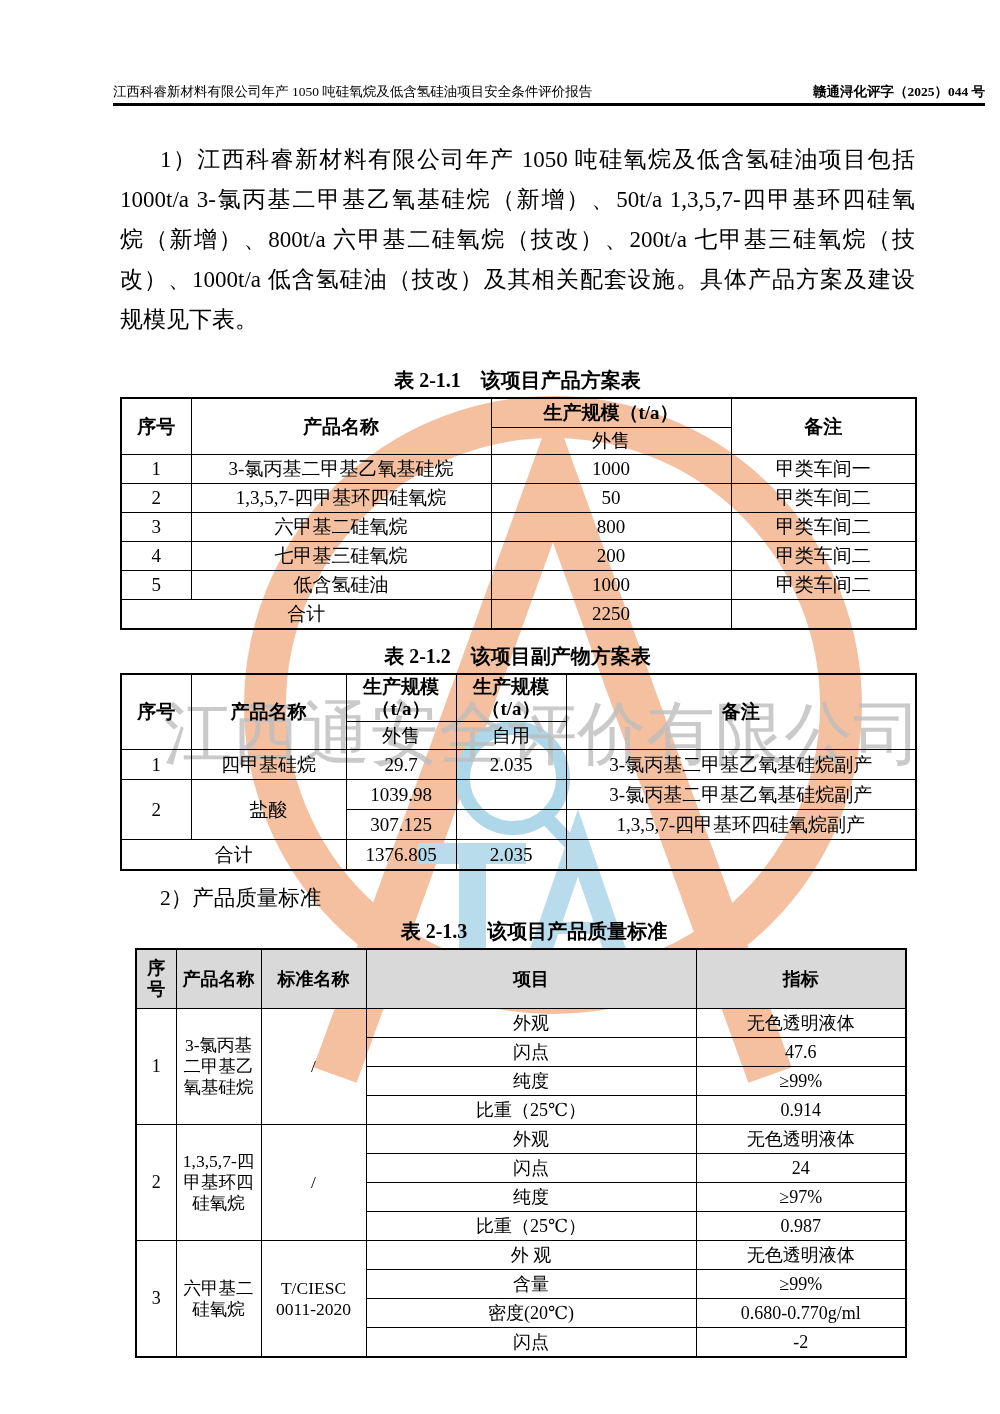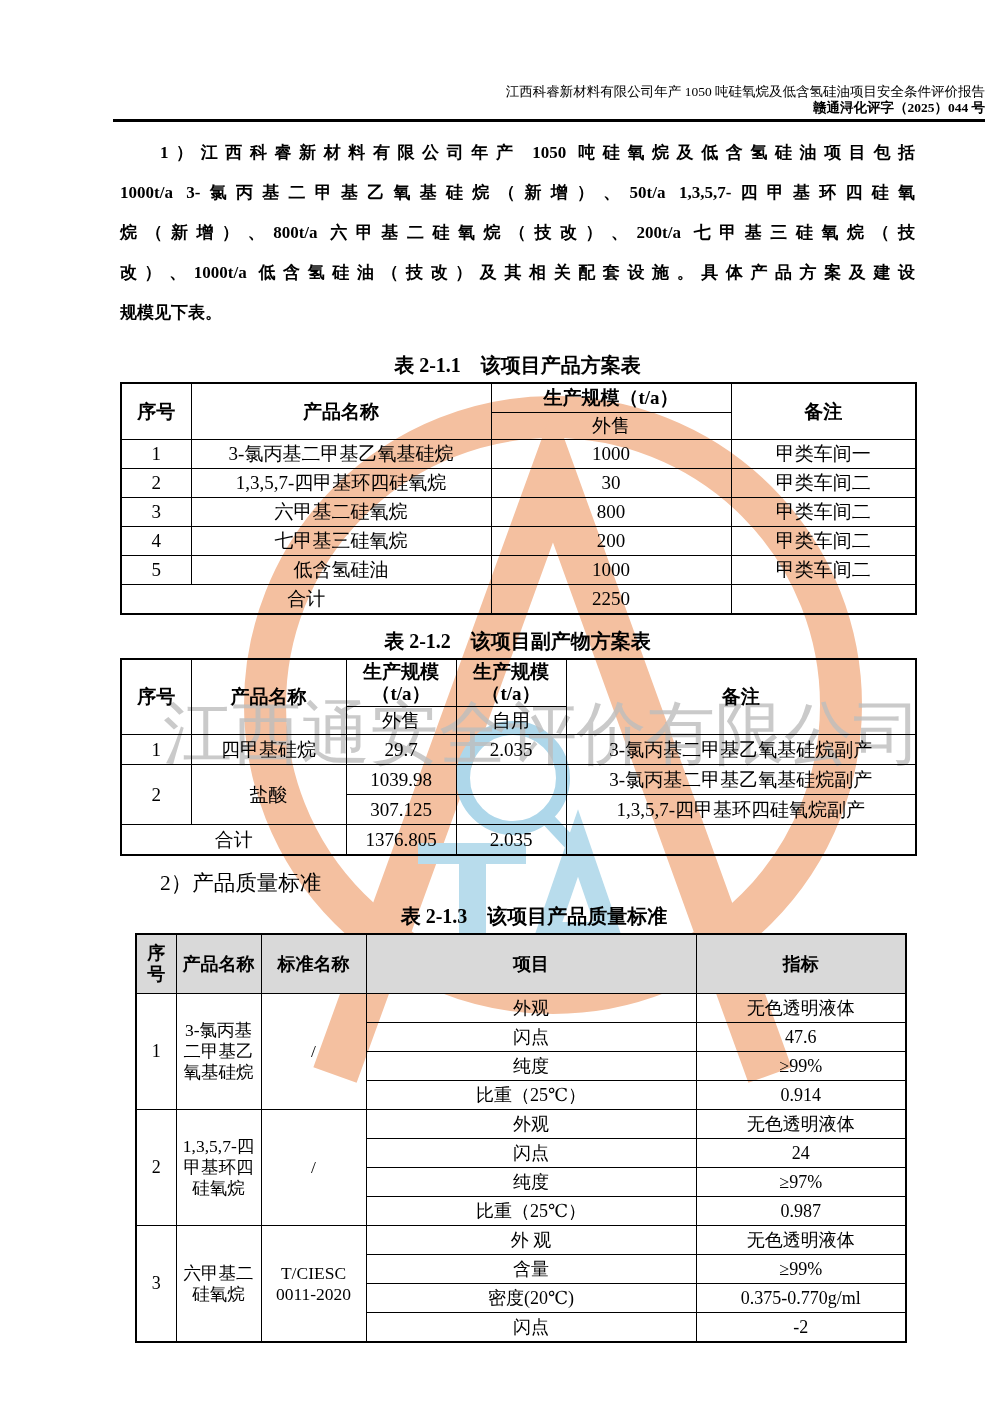--- a/index.html
+++ b/index.html
@@ -13,30 +13,30 @@
     color:#000;
   }
   
   .watermark{position:absolute;left:0;top:0;width:1000px;height:1414px;z-index:0;pointer-events:none;}
   
   .content{position:relative;z-index:1;}
   .hdr{
     position:absolute;left:113px;top:84px;width:872px;
     display:flex;justify-content:space-between;align-items:flex-end;
     border-bottom:3px solid #000;padding-bottom:3px;
-    font-size:13.5px;line-height:16px;flex-direction:column;
+    font-size:13.5px;line-height:16px;
   }
   .hdr .hdr-right{font-weight:bold;white-space:nowrap;padding-left:8px;}
   .main{position:absolute;left:120px;top:118px;width:795px;}
   .sec-title{margin:12px 0 0 58px;font-size:22.5px;font-weight:bold;line-height:30px;}
-  .para{margin-top:15px;font-size:17px;font-weight:bold;}
+  .para{margin-top:22px;font-size:23px;}
   .para-line{line-height:40px;text-align:justify;text-align-last:justify;}
   .para-line.first{text-indent:40px;}
   .para-line.last{text-align-last:left;}
-  .caption{text-align:center;font-weight:bold;font-size:20px;line-height:28px;margin-top:18px;}
+  .caption{text-align:center;font-weight:bold;font-size:20px;line-height:28px;margin-top:26px;}
   .caption.c2{margin-top:12px;}
   .caption.c3{margin-top:4px;}
   .sec2-title{margin:12px 0 0 40px;font-size:21.5px;line-height:30px;}
   table{border-collapse:collapse;table-layout:fixed;border:2px solid #000;}
   td{border:1px solid #000;text-align:center;vertical-align:middle;padding:1px 4px;
      font-size:19px;line-height:22px;overflow:hidden;}
   .b{font-weight:bold;}
   .t1{width:795px;margin-top:3px;}
   .t1 td{height:26px;}
   .t1 tr.hA td{height:26px;}
@@ -115,21 +115,21 @@
           </tr>
           <tr>
             <td>1</td>
             <td>3-氯丙基二甲基乙氧基硅烷</td>
             <td>1000</td>
             <td>甲类车间一</td>
           </tr>
           <tr>
             <td>2</td>
             <td>1,3,5,7-四甲基环四硅氧烷</td>
-            <td>30</td>
+            <td>50</td>
             <td>甲类车间二</td>
           </tr>
           <tr>
             <td>3</td>
             <td>六甲基二硅氧烷</td>
             <td>800</td>
             <td>甲类车间二</td>
           </tr>
           <tr>
             <td>4</td>
@@ -267,21 +267,21 @@
               <td rowspan="4" class="stdcell">T/CIESC 0011-2020</td>
               <td>外 观</td>
               <td>无色透明液体</td>
             </tr>
             <tr>
               <td>含量</td>
               <td>≥99%</td>
             </tr>
             <tr>
               <td>密度(20℃)</td>
-              <td>0.375-0.770g/ml</td>
+              <td>0.680-0.770g/ml</td>
             </tr>
             <tr>
               <td>闪点</td>
               <td>-2</td>
             </tr>
           </tbody>
         </table>
       </div>
 
     </div>

